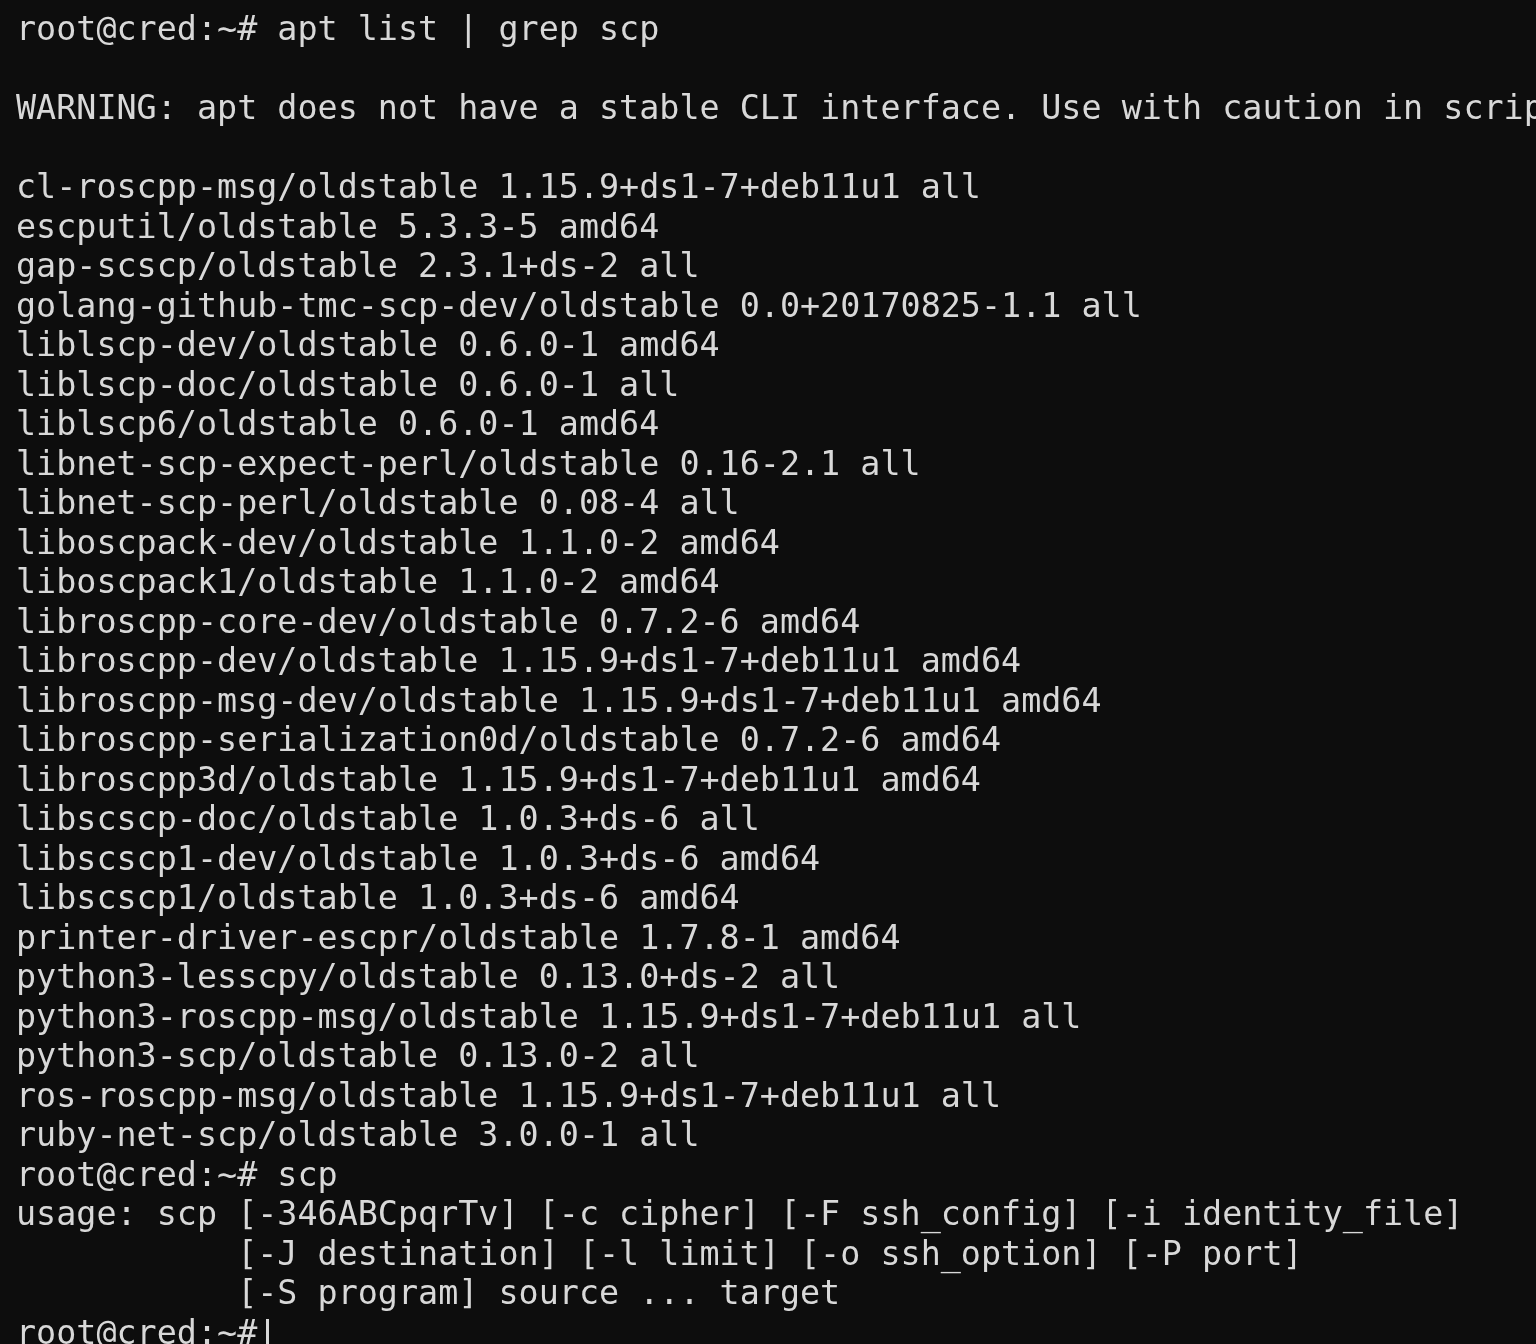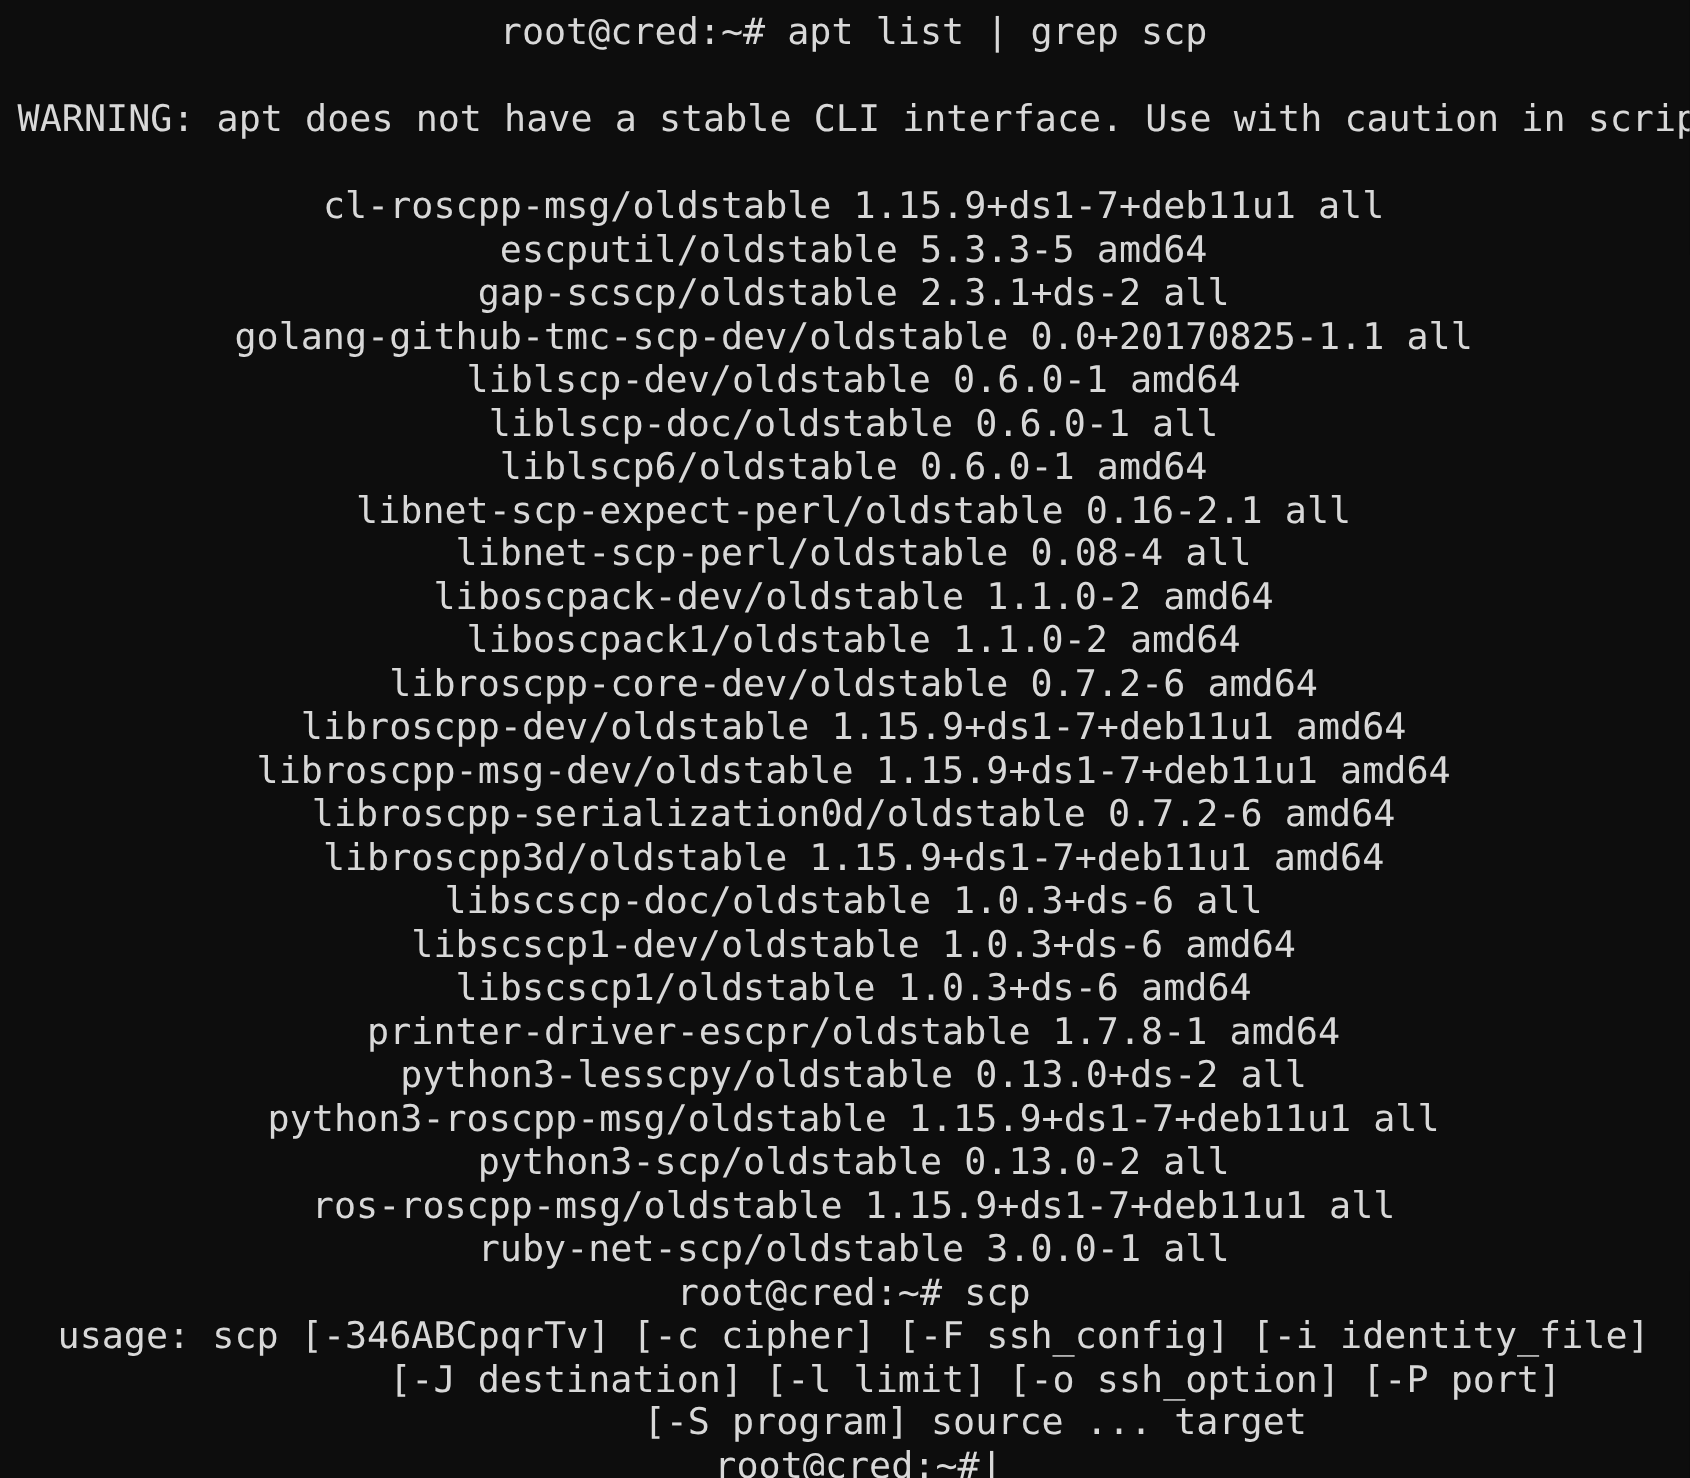--- a/index.html
+++ b/index.html
@@ -25,21 +25,20 @@
     padding: 9px 0 0 16px;
     box-sizing: border-box;
     white-space: pre;
     -webkit-font-smoothing: antialiased;
   }
   .line {
     height: 39.5px;
     white-space: pre;
     display: block;
     font-variant-ligatures: none;
-    text-align: center;
   }
   .line.blank {
     height: 39.5px;
   }
   .cursor {
     display: inline-block;
     width: 3px;
     height: 31px;
     background: #d8d8d8;
     vertical-align: -6px;

